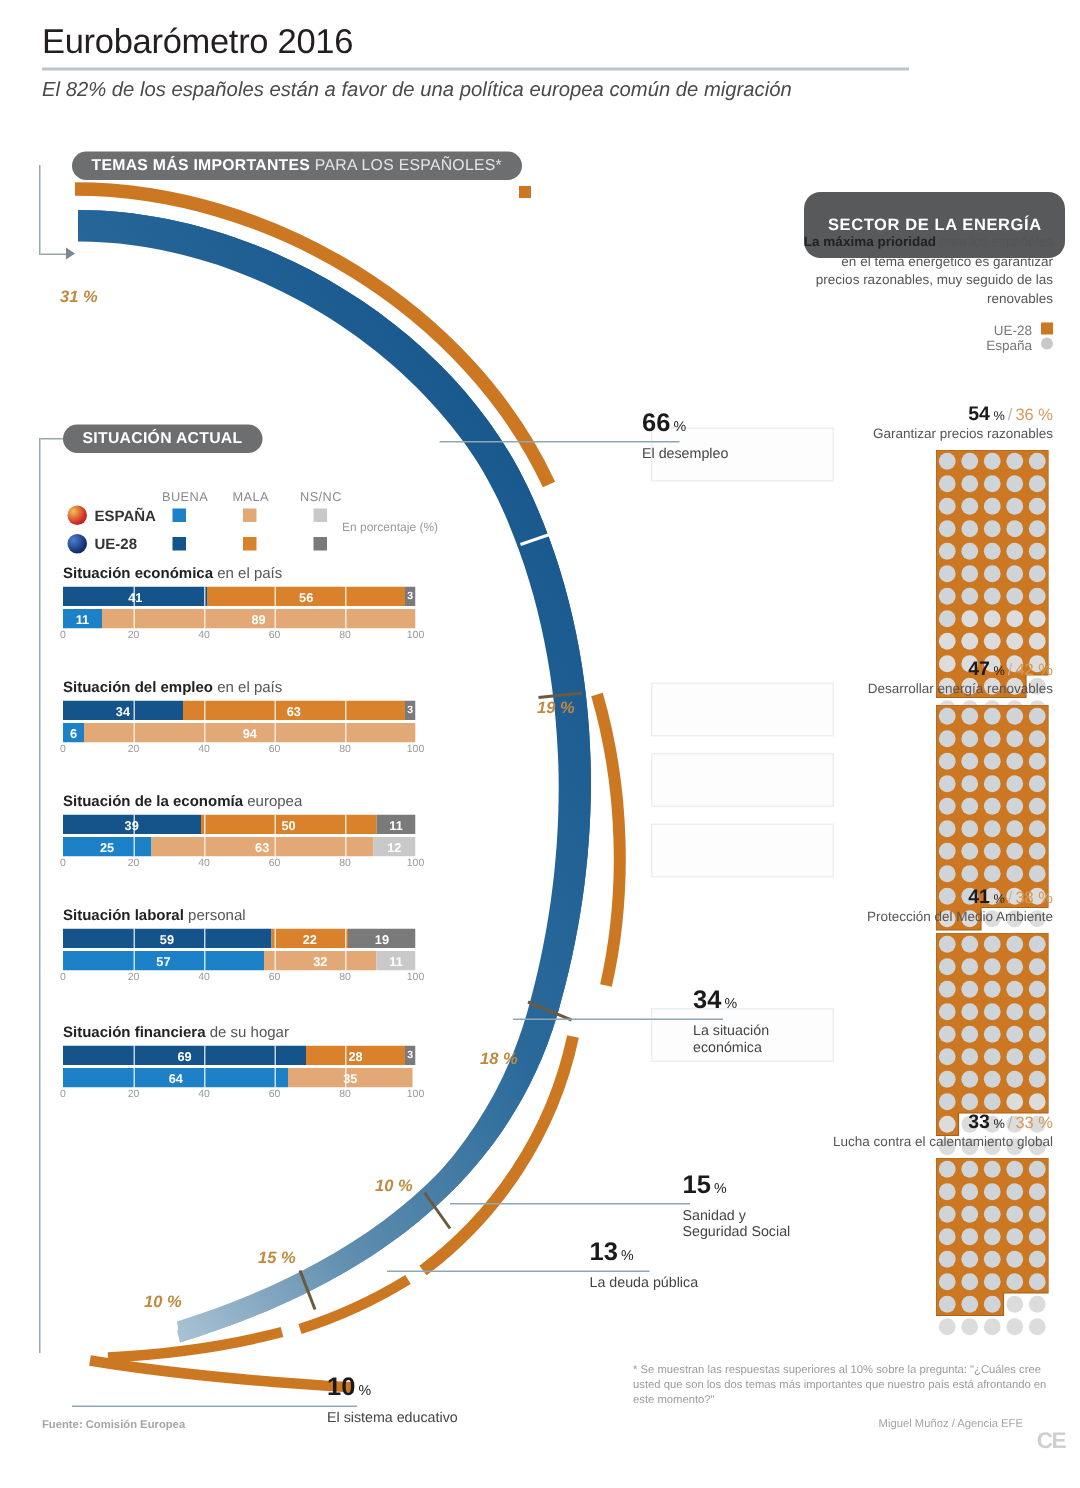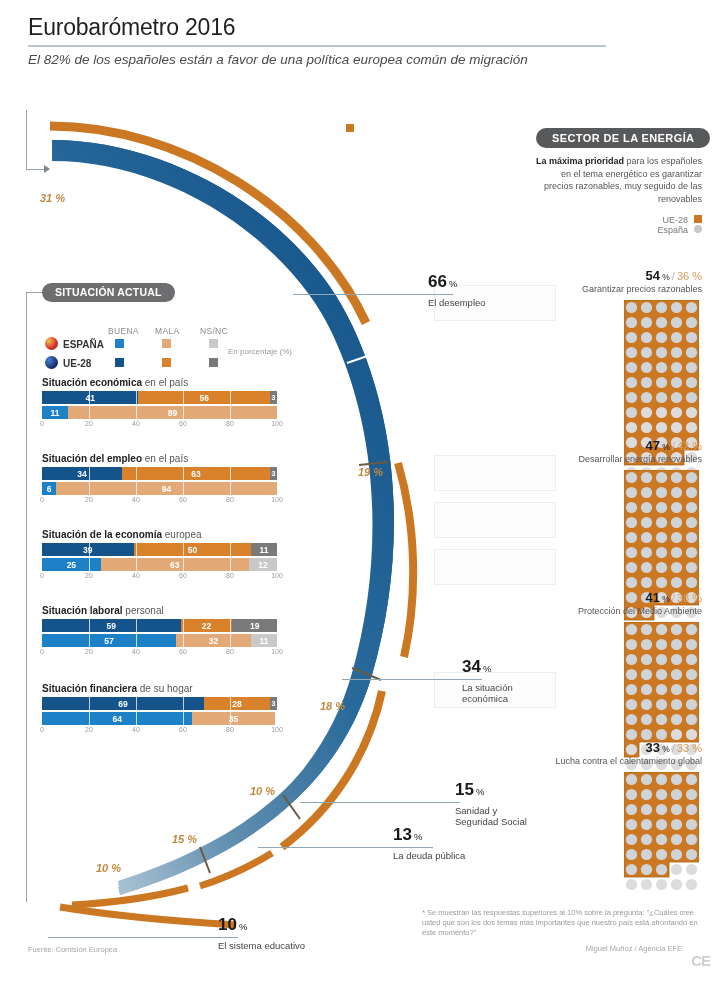--- a/index.html
+++ b/index.html
@@ -24,21 +24,21 @@
   
   .pill{
     position:absolute;background:#6d6e70;color:#fff;border-radius:11px;
     height:19px;line-height:19px;padding:0 13px;font-size:10.5px;
     letter-spacing:.2px;white-space:nowrap;
   }
   .pill b{font-weight:bold;}
   .pill span{font-weight:normal;color:#e6e6e6;}
   #pill-temas{left:48px;top:101px;}
   #pill-situacion{left:42px;top:283px;}
-  #pill-energia{left:536px;top:128px;background:#58595b;font-weight:bold;font-size:11px;letter-spacing:.4px;padding:0 16px;height:20px;line-height:20px;}
+  #pill-energia{left:536px;top:128px;background:#58595b;font-weight:bold;font-size:11px;letter-spacing:.4px;padding:12px 16px;height:20px;line-height:20px;}
 
   .bracket{position:absolute;border-left:1px solid #9aa4ab;}
   #br-temas{left:26px;top:110px;height:60px;width:22px;border-bottom:none;}
   #br-temas:after{content:"";position:absolute;left:0;top:59px;width:22px;height:1px;background:#9aa4ab;}
   #br-temas-arrow{position:absolute;left:44px;top:165px;width:0;height:0;
     border-top:4px solid transparent;border-bottom:4px solid transparent;border-left:6px solid #7d878e;}
   #br-sit{left:26px;top:292px;height:610px;width:18px;}
   #br-sit:after{content:"";position:absolute;left:0;top:0;width:18px;height:1px;background:#9aa4ab;}
 
   
@@ -88,37 +88,38 @@
   .e-val .sep{color:#b9b9b9;font-weight:normal;font-size:11px;margin:0 2px;}
   .e-val .es{color:#d69b5a;font-size:11px;font-weight:normal;}
   .e-lbl{text-align:right;padding-right:8px;font-size:9px;color:#555;line-height:11px;margin-top:1px;}
   .dotmat{position:relative;margin-top:5px;margin-left:94px;}
 
   
   .ghost{position:absolute;border:1px solid #eceff1;background:#fdfdfd;}
 
   
   #footnote{position:absolute;left:422px;top:908px;width:290px;font-size:7.5px;color:#9a9a9a;line-height:10px;}
-  #fuente{position:absolute;left:28px;top:945px;font-size:7.5px;color:#a5a5a5;}
+  #fuente{position:absolute;left:28px;top:945px;font-size:7.5px;color:#a5a5a5;font-weight:bold;}
   #credit{position:absolute;right:38px;top:944px;font-size:7.5px;color:#a5a5a5;}
   #ce{position:absolute;right:10px;top:952px;font-size:15px;color:#cfcfcf;font-weight:bold;letter-spacing:-1px;}
 </style>
 </head>
 <body>
 
 <div class="page">
 
   <div id="hdr-title">Eurobarómetro 2016</div>
   <div id="hdr-rule"></div>
   <div id="hdr-sub">El 82% de los españoles están a favor de una política europea común de migración</div>
 
   <div class="bracket" id="br-temas"></div>
   <div id="br-temas-arrow"></div>
   <div class="bracket" id="br-sit"></div>
 
+  <div class="pill" id="pill-temas"><b>TEMAS MÁS IMPORTANTES</b><span> PARA LOS ESPAÑOLES*</span></div>
   <div class="pill" id="pill-situacion"><b>SITUACIÓN ACTUAL</b></div>
   <div class="pill" id="pill-energia">SECTOR DE LA ENERGÍA</div>
 
   <div id="legend-top">
     <span class="sw"></span>
   </div>
 
   <div class="ghost" style="left:434px;top:285px;width:120px;height:34px;"></div>
   <div class="ghost" style="left:434px;top:455px;width:120px;height:34px;"></div>
   <div class="ghost" style="left:434px;top:502px;width:120px;height:34px;"></div>

